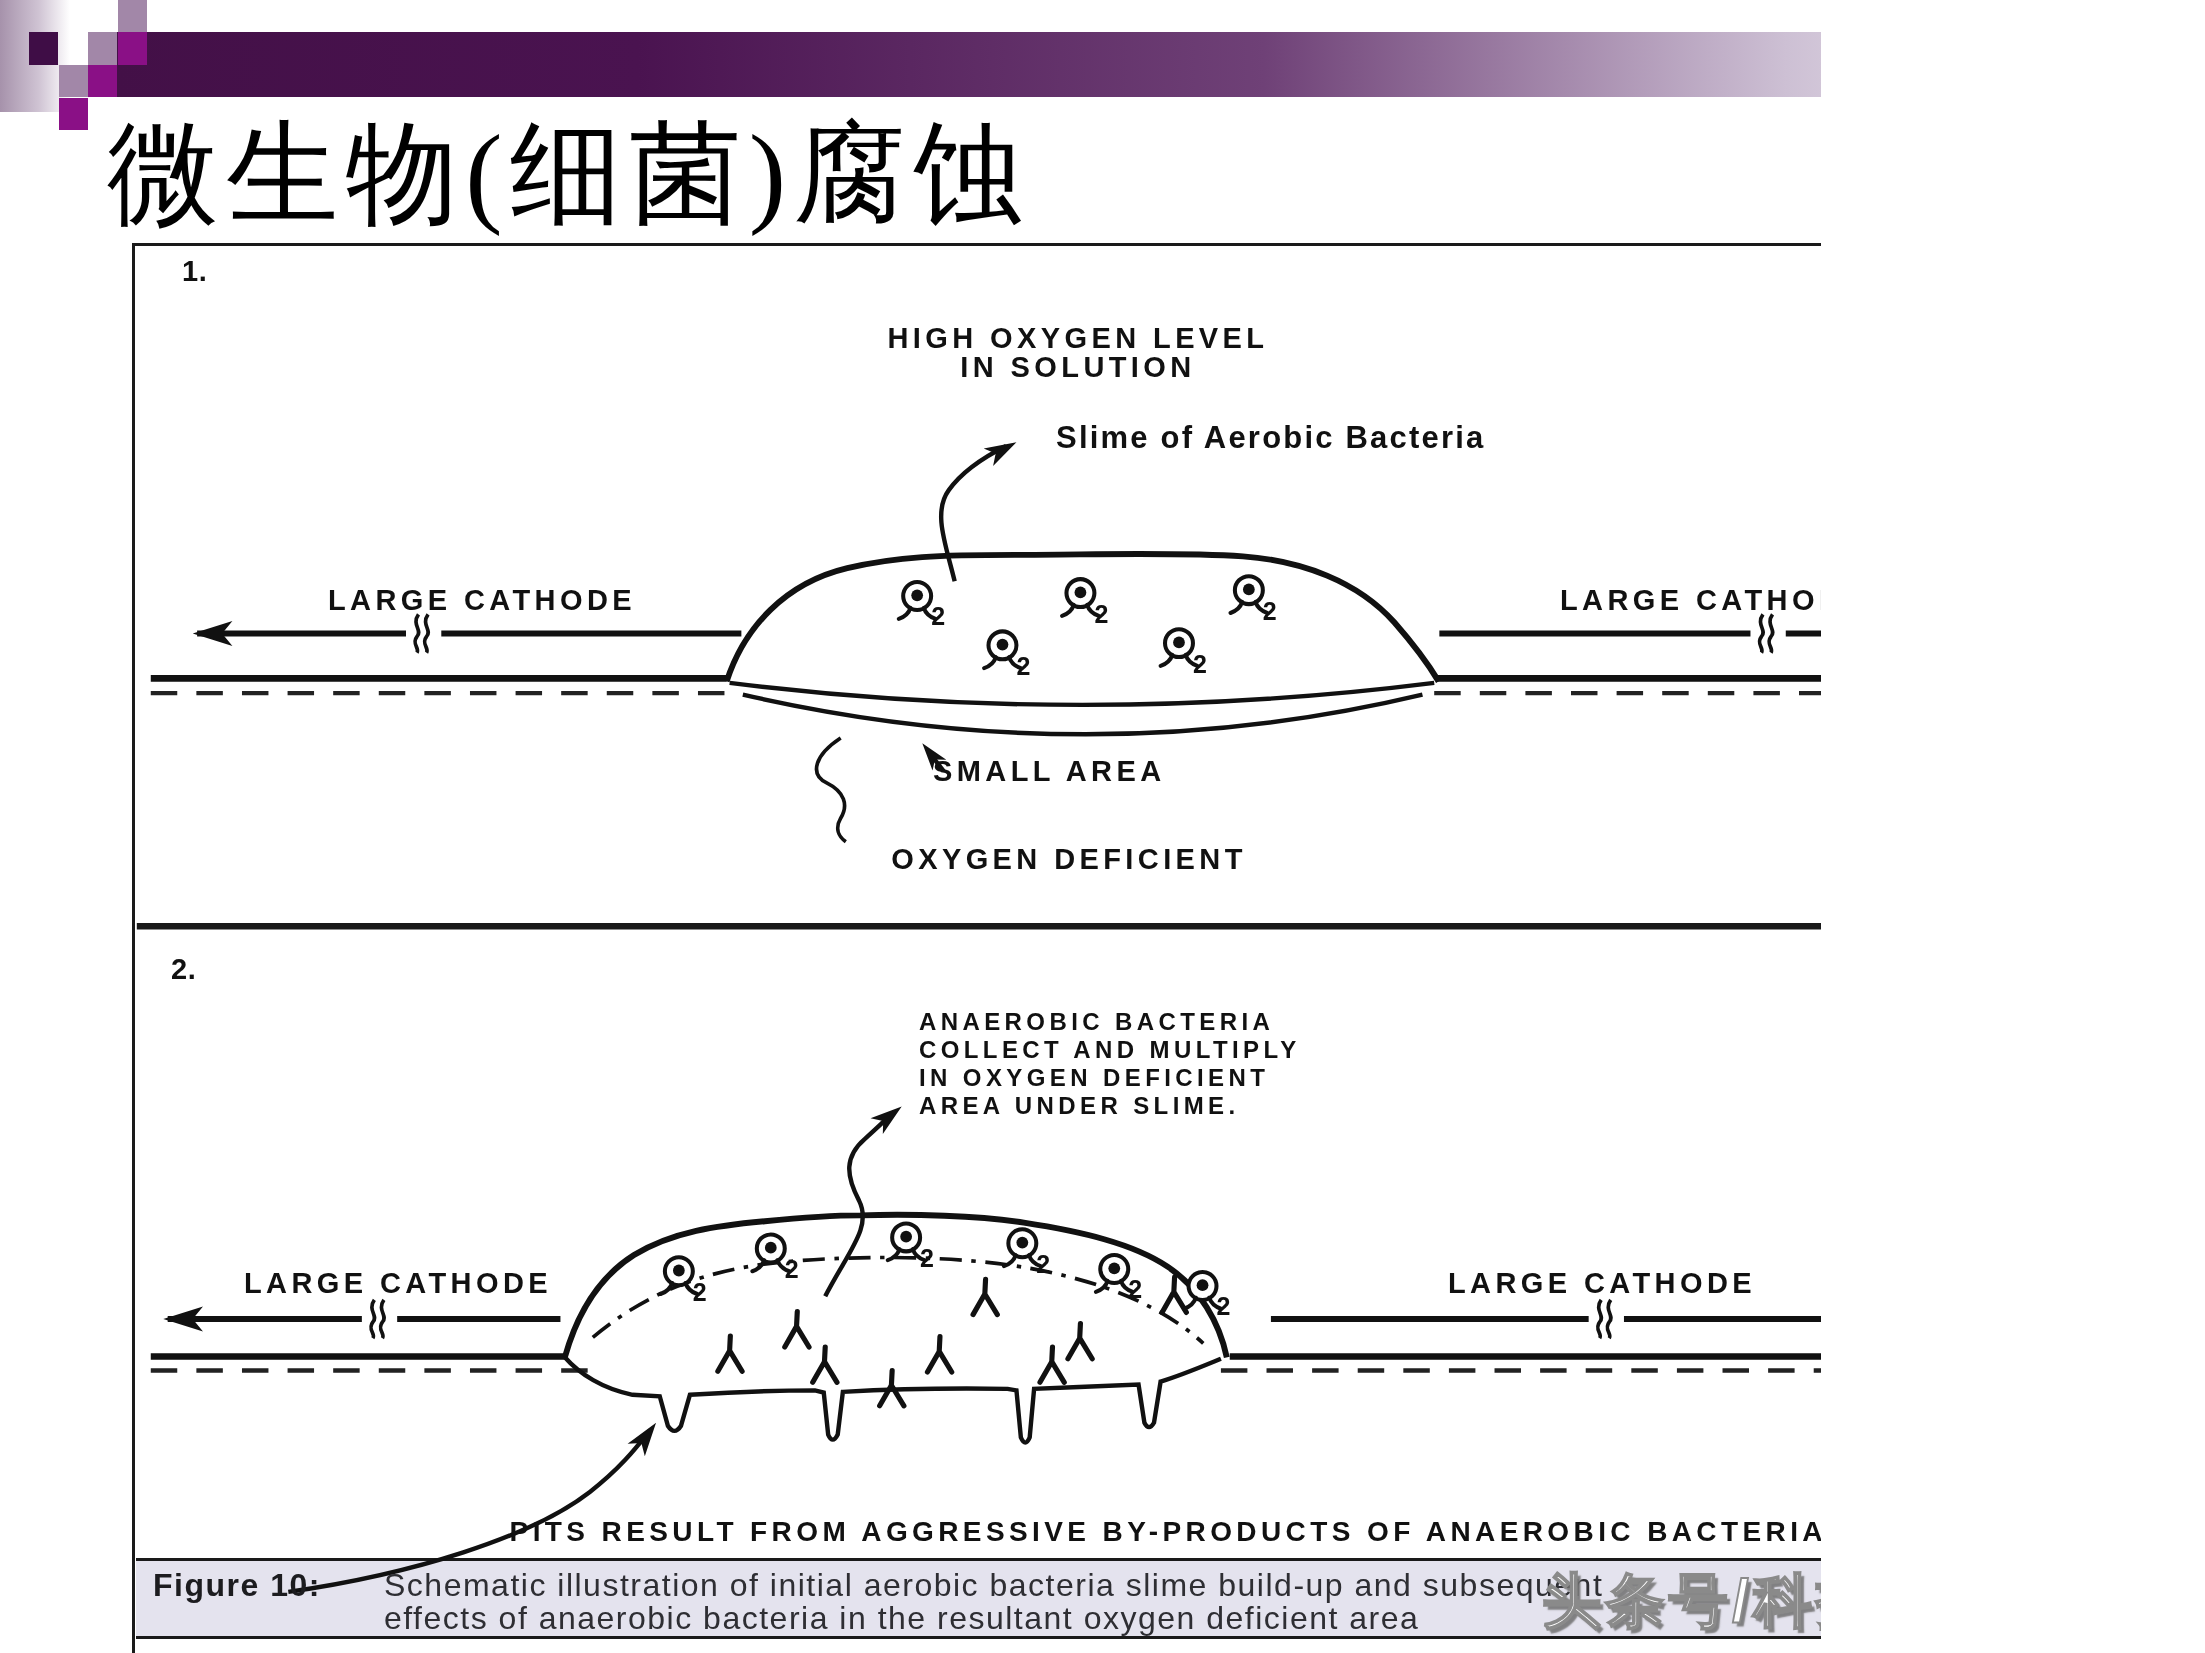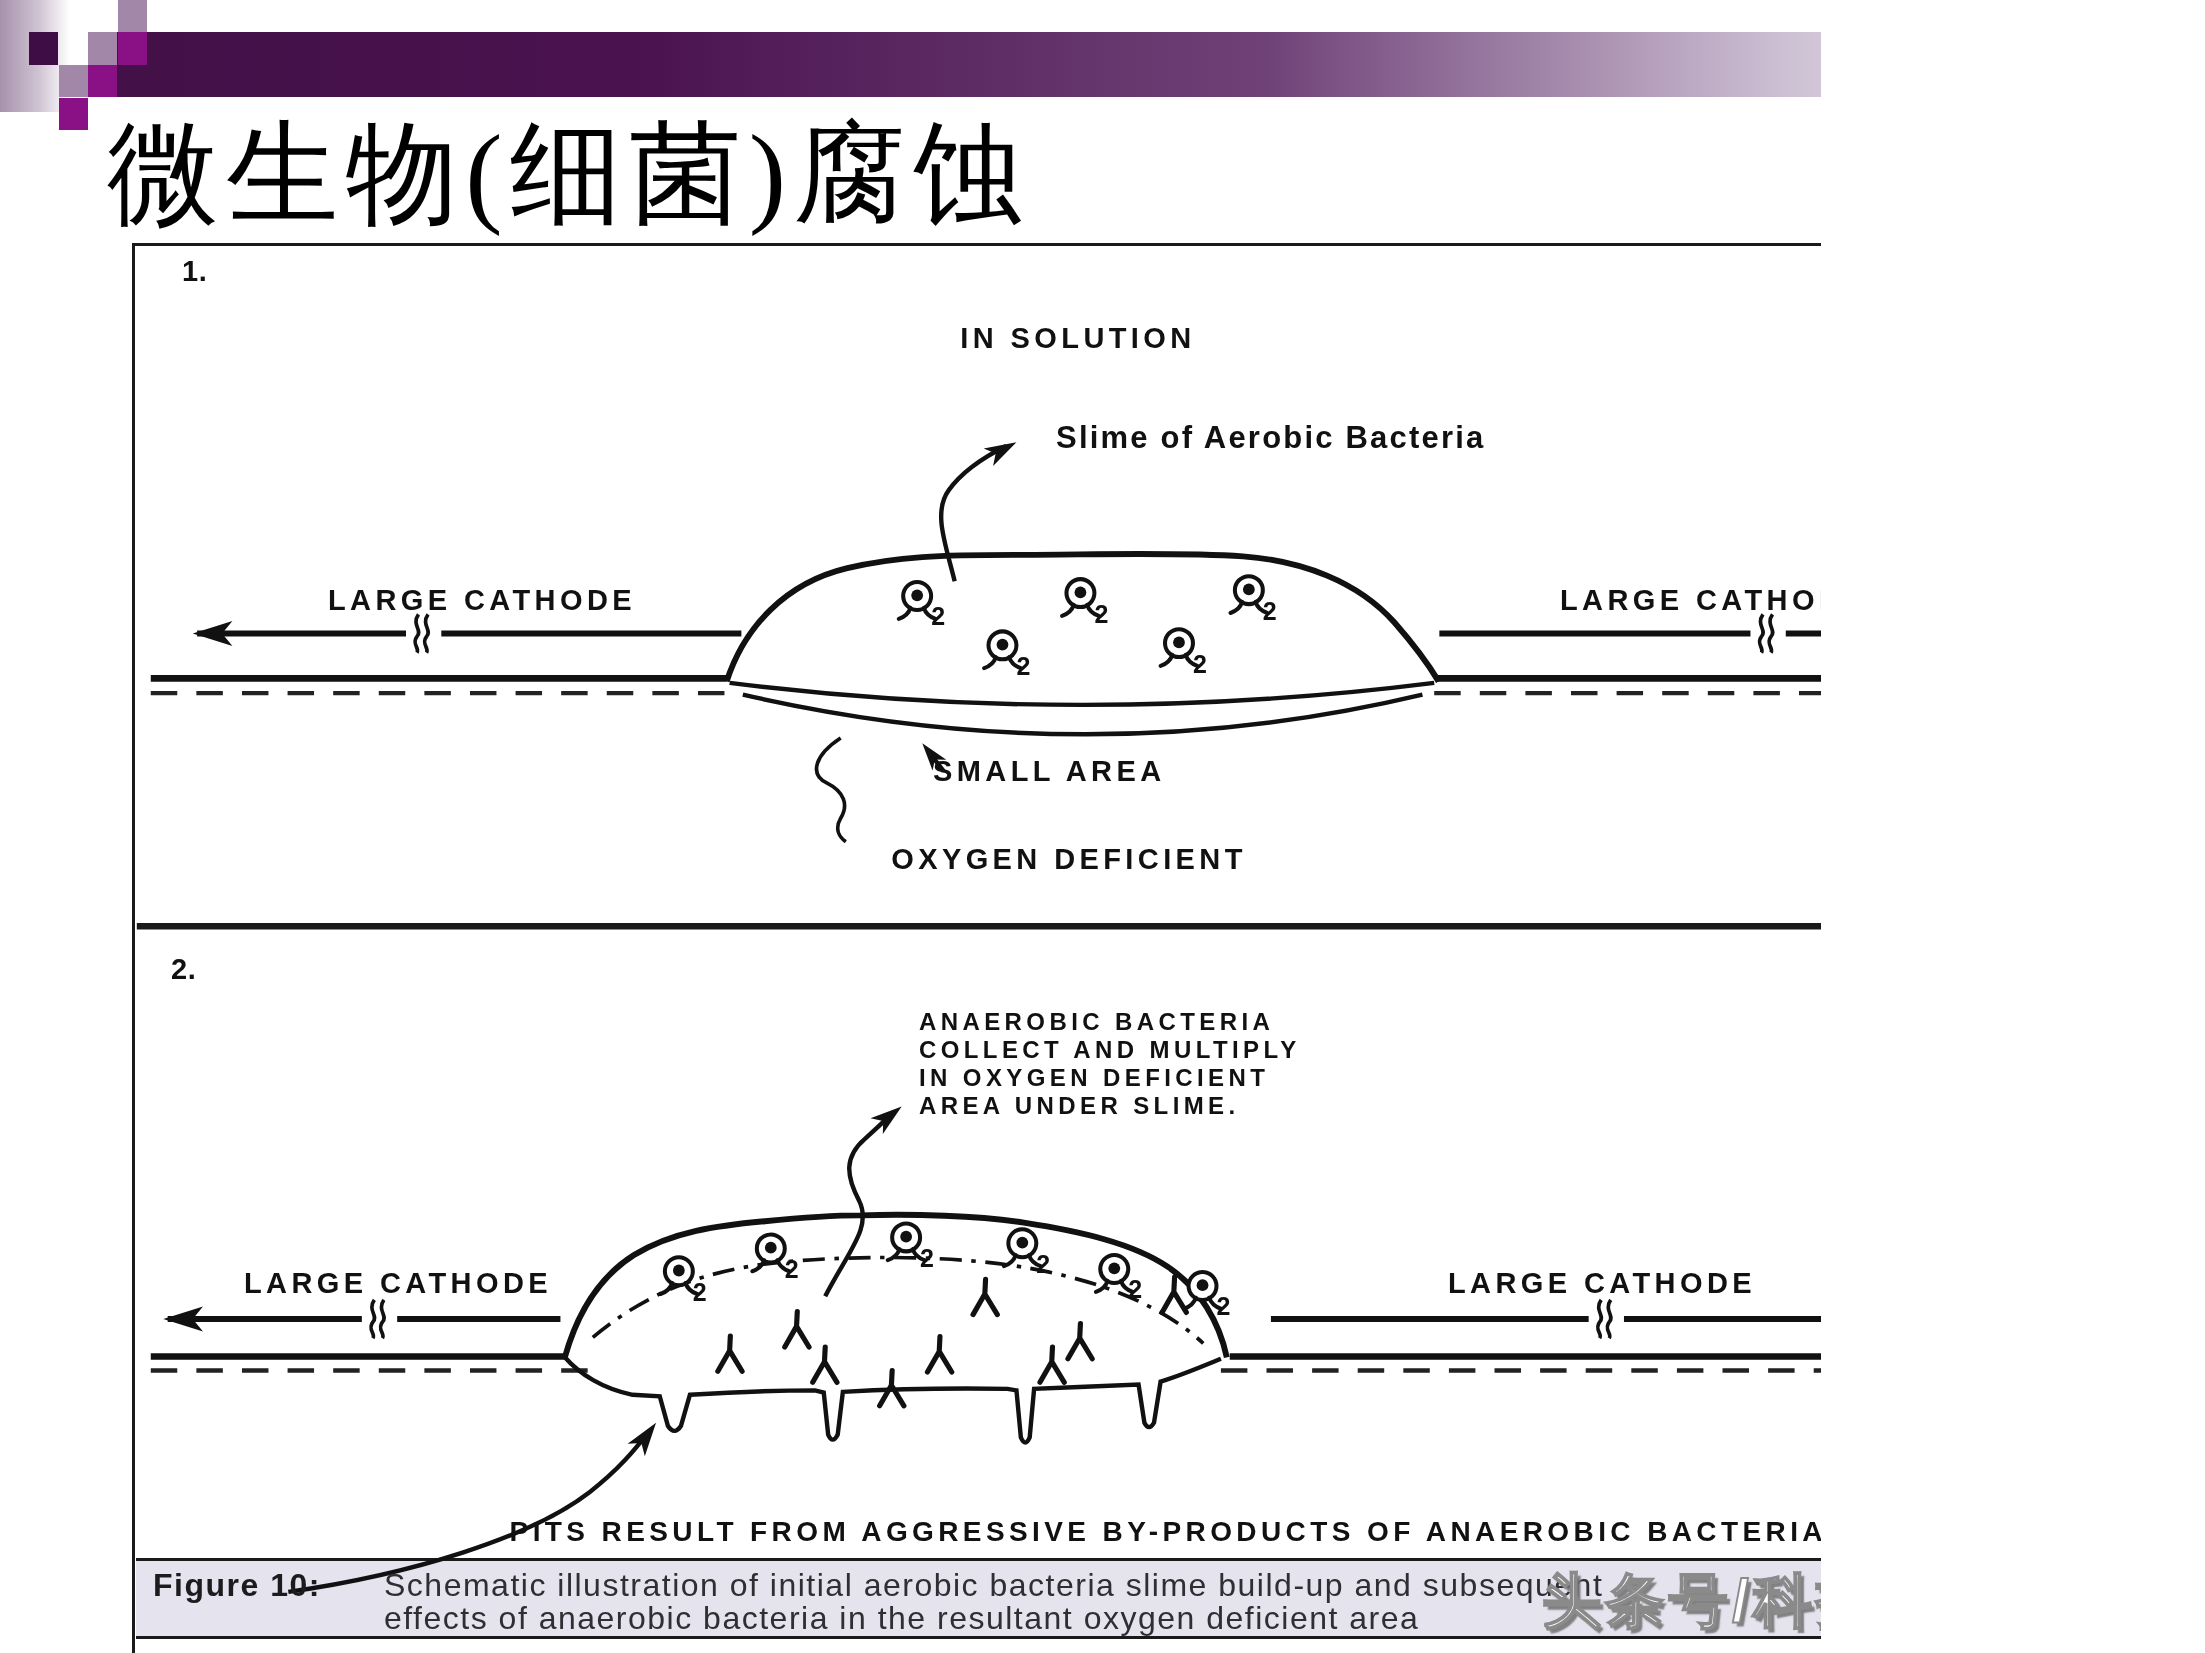--- a/index.html
+++ b/index.html
@@ -166,20 +166,21 @@
       <use href="#xsym" transform="translate(993,1843)"></use>
       <use href="#xsym" transform="translate(1122,1858)"></use>
       <use href="#xsym" transform="translate(1278,1844)"></use>
       <use href="#xsym" transform="translate(1431,1858)"></use>
       <use href="#xsym" transform="translate(1213,1890)"></use>
     </g>
   </svg>
 
   <div id="p1-index" class="flabel">1.</div>
   <div id="p1-highox" class="flabel fcenter">
+    <div>HIGH OXYGEN LEVEL</div>
     <div>IN SOLUTION</div>
   </div>
   <div id="p1-slime" class="flabel">Slime of Aerobic Bacteria</div>
   <div id="p1-cath-left" class="flabel fcenter">LARGE CATHODE</div>
   <div id="p1-cath-right" class="flabel fcenter">LARGE CATHODE</div>
   <div id="p1-anode" class="flabel">SMALL AREA</div>
   <div id="p1-oxydef" class="flabel fcenter">
     <div>OXYGEN DEFICIENT</div>
   </div>
 

